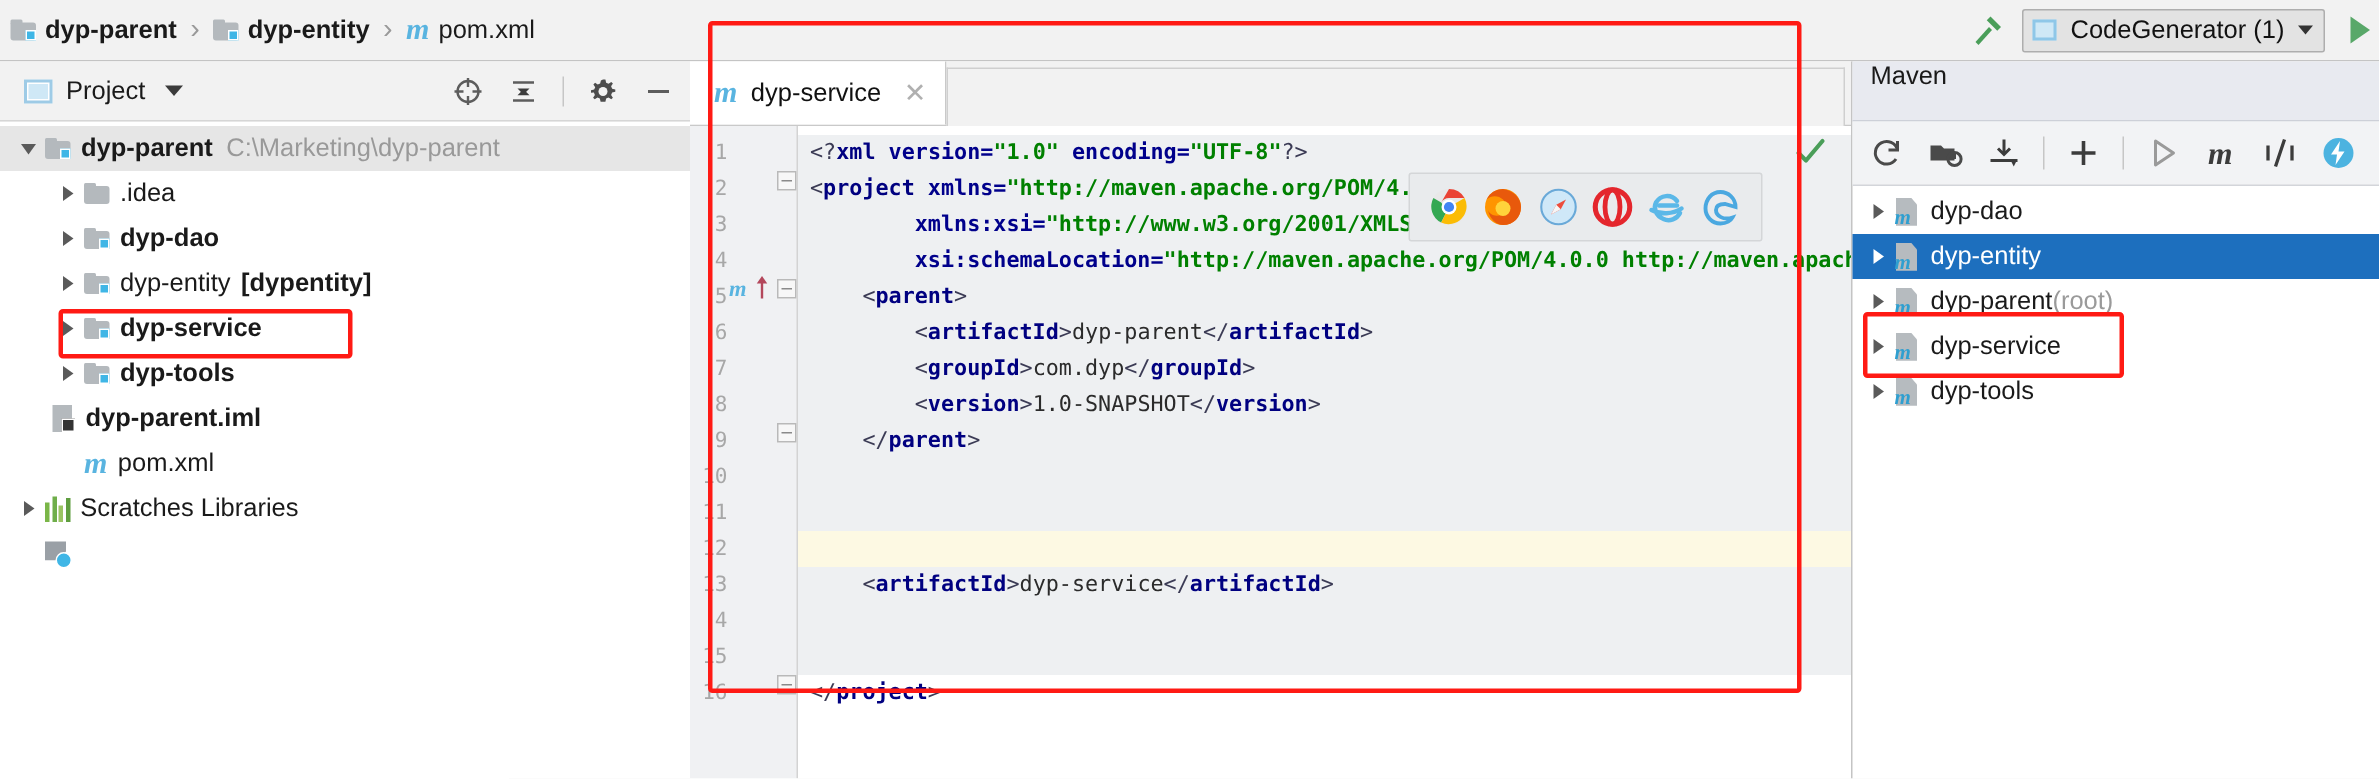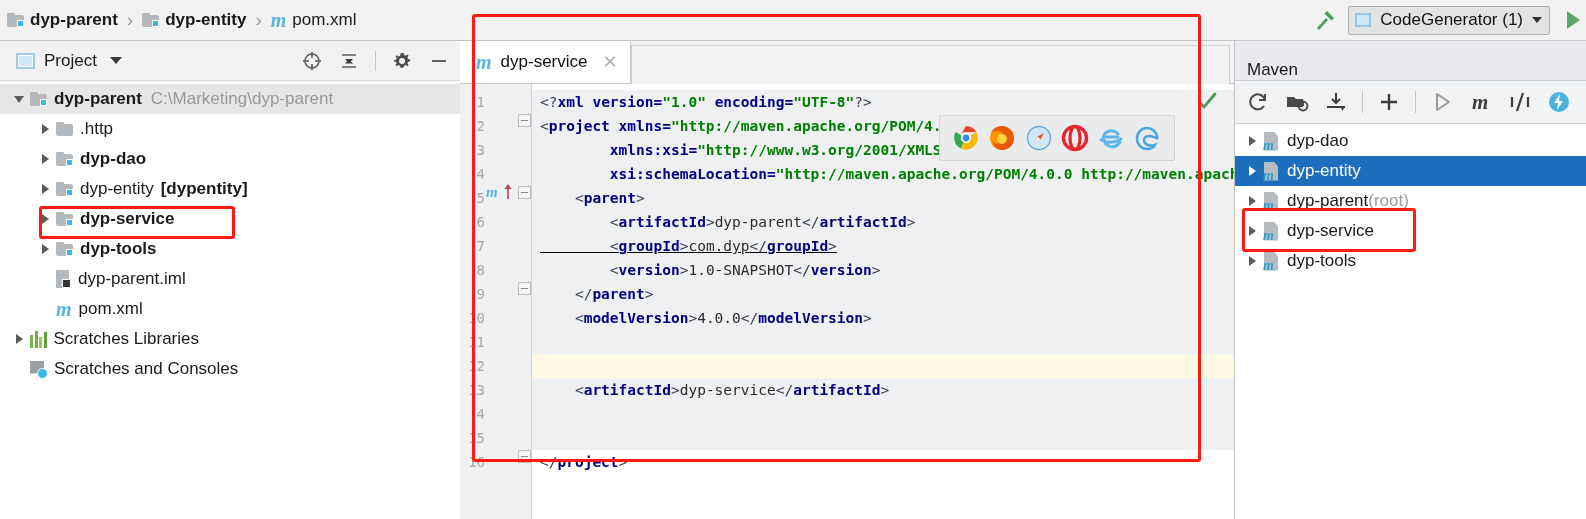--- a/index.html
+++ b/index.html
@@ -142,21 +142,21 @@
   
   .browsers{
     position:absolute; left:479px; top:74px; height:46px; width:236px;
     background:#e9ebed; border:1px solid #d4d6d8; border-radius:2px;
     display:flex; align-items:center; justify-content:space-around; padding:0 8px; z-index:30;
   }
   .browsers .bi{ width:28px; height:28px; }
 
   
   .maven{ position:absolute; left:1234px; top:41px; width:352px; height:478px; background:#fff; border-left:1px solid #c4c4c4; }
-  .mv-header{ height:40px; background:#e8eaf0; border-bottom:1px solid #cdd0d8; display:flex; align-items:flex-end; padding-left:12px;
+  .mv-header{ height:40px; background:#e8eaf0; border-bottom:1px solid #cdd0d8; display:flex; align-items:flex-start; padding-left:12px;
      font-size:17px; color:#1a1a1a; }
   .mv-tools{ height:43px; background:#f2f3f5; border-bottom:1px solid #d3d5da; display:flex; align-items:center; gap:13px; padding:0 10px; }
   .mv-tools .sep{ width:1px; height:22px; background:#c6c6c6; }
   .mv-ic{ width:26px; height:26px; position:relative; }
   .mv-tree{ padding-top:2px; font-size:17px; color:#1a1a1a; }
   .mrow{ display:flex; align-items:center; height:30px; padding-left:6px; }
   .mrow.sel{ background:#1d6fbe; color:#fff; }
   .mrow.sel .arrow i{ border-left-color:#fff; }
   .ic-pom{ position:relative; width:17px; height:19px; flex:none; }
   .ic-pom::before{ content:""; position:absolute; left:1px; top:0; width:14px; height:19px; background:#b6bbbf;
@@ -259,21 +259,21 @@
           </span>
         <span class="lbl b">dyp-parent</span>
         <span class="sub">C:\Marketing\dyp-parent</span>
       </div>
 
       <div class="row" style="padding-left:34px;">
         <span class="arrow">
             <i></i>
           </span>
         <span class="ic-folder plain"></span>
-        <span class="lbl">.http</span>
+        <span class="lbl">.idea</span>
       </div>
 
       <div class="row" style="padding-left:34px;">
         <span class="arrow">
             <i></i>
           </span>
         <span class="ic-folder">
             <span class="blue"></span>
           </span>
         <span class="lbl b">dyp-dao</span>
@@ -303,21 +303,21 @@
       <div class="row" style="padding-left:34px;">
         <span class="arrow">
             <i></i>
           </span>
         <span class="ic-folder">
             <span class="blue"></span>
           </span>
         <span class="lbl b">dyp-tools</span>
       </div>
 
-      <div class="row" style="padding-left:56px;">
+      <div class="row" style="padding-left:35px;font-weight:bold;">
         <span class="ic-iml"></span>
         <span class="lbl">dyp-parent.iml</span>
       </div>
 
       <div class="row" style="padding-left:56px;">
         <span class="ic-m">m</span>
         <span class="lbl">pom.xml</span>
       </div>
 
       <div class="row" style="padding-left:8px;">
@@ -330,21 +330,20 @@
           <span style="height:11px;background:#9ac463"></span>
             <span style="height:16px;background:#5f9e3f"></span>
         </span>
         <span class="lbl">Scratches Libraries</span>
       </div>
 
       <div class="row" style="padding-left:30px;">
         <span class="ic-scr">
             <span class="clk"></span>
           </span>
-        <span class="lbl">Scratches and Consoles</span>
       </div>
     </div>
 
     <div class="annot" style="left:39px; top:165px; width:196px; height:33px;"></div>
   </div>
 
   <div class="editor">
     <div class="tabbar">
       <div class="tab">
         <span class="ic-m">m</span>
@@ -399,27 +398,26 @@
           <div class="cline" style="top: 30px; left: 8px;"><span class="t-brk">&lt;</span><span class="t-tag">project</span><span class="t-attr"> xmlns=</span><span class="t-val">"http://maven.apache.org/POM/4.0.0"</span></div>
           <div class="lineband band-gray" style="top: 54px;"></div>
           <div class="cline" style="top: 54px; left: 8px;"><span class="t-attr">        xmlns:xsi=</span><span class="t-val">"http://www.w3.org/2001/XMLSchema-instance"</span></div>
           <div class="lineband band-gray" style="top: 78px;"></div>
           <div class="cline" style="top: 78px; left: 8px;"><span class="t-attr">        xsi:schemaLocation=</span><span class="t-val">"http://maven.apache.org/POM/4.0.0 http://maven.apache.org/</span></div>
           <div class="lineband band-gray" style="top: 102px;"></div>
           <div class="cline" style="top: 102px; left: 8px;"><span class="t-brk">    &lt;</span><span class="t-tag">parent</span><span class="t-brk">&gt;</span></div>
           <div class="lineband band-gray" style="top: 126px;"></div>
           <div class="cline" style="top: 126px; left: 8px;"><span class="t-brk">        &lt;</span><span class="t-tag">artifactId</span><span class="t-brk">&gt;</span><span class="t-txt">dyp-parent</span><span class="t-brk">&lt;/</span><span class="t-tag">artifactId</span><span class="t-brk">&gt;</span></div>
           <div class="lineband band-gray" style="top: 150px;"></div>
-          <div class="cline" style="top: 150px; left: 8px; text-decoration: underline;"><span class="t-brk">        &lt;</span><span class="t-tag">groupId</span><span class="t-brk">&gt;</span><span class="t-txt">com.dyp</span><span class="t-brk">&lt;/</span><span class="t-tag">groupId</span><span class="t-brk">&gt;</span></div>
+          <div class="cline" style="top: 150px; left: 8px;"><span class="t-brk">        &lt;</span><span class="t-tag">groupId</span><span class="t-brk">&gt;</span><span class="t-txt">com.dyp</span><span class="t-brk">&lt;/</span><span class="t-tag">groupId</span><span class="t-brk">&gt;</span></div>
           <div class="lineband band-gray" style="top: 174px;"></div>
           <div class="cline" style="top: 174px; left: 8px;"><span class="t-brk">        &lt;</span><span class="t-tag">version</span><span class="t-brk">&gt;</span><span class="t-txt">1.0-SNAPSHOT</span><span class="t-brk">&lt;/</span><span class="t-tag">version</span><span class="t-brk">&gt;</span></div>
           <div class="lineband band-gray" style="top: 198px;"></div>
           <div class="cline" style="top: 198px; left: 8px;"><span class="t-brk">    &lt;/</span><span class="t-tag">parent</span><span class="t-brk">&gt;</span></div>
           <div class="lineband band-gray" style="top: 222px;"></div>
-          <div class="cline" style="top: 222px; left: 8px;"><span class="t-brk">    &lt;</span><span class="t-tag">modelVersion</span><span class="t-brk">&gt;</span><span class="t-txt">4.0.0</span><span class="t-brk">&lt;/</span><span class="t-tag">modelVersion</span><span class="t-brk">&gt;</span></div>
           <div class="lineband band-gray" style="top: 246px;"></div>
           <div class="lineband band-yellow" style="top: 270px;"></div>
           <div class="lineband band-gray" style="top: 294px;"></div>
           <div class="cline" style="top: 294px; left: 8px;"><span class="t-brk">    &lt;</span><span class="t-tag">artifactId</span><span class="t-brk">&gt;</span><span class="t-txt">dyp-service</span><span class="t-brk">&lt;/</span><span class="t-tag">artifactId</span><span class="t-brk">&gt;</span></div>
           <div class="lineband band-gray" style="top: 318px;"></div>
           <div class="lineband band-gray" style="top: 342px;"></div>
           <div class="cline" style="top: 366px; left: 8px;"><span class="t-brk">&lt;/</span><span class="t-tag">project</span><span class="t-brk">&gt;</span></div>
         </div>
 
       <div class="checkmark">

